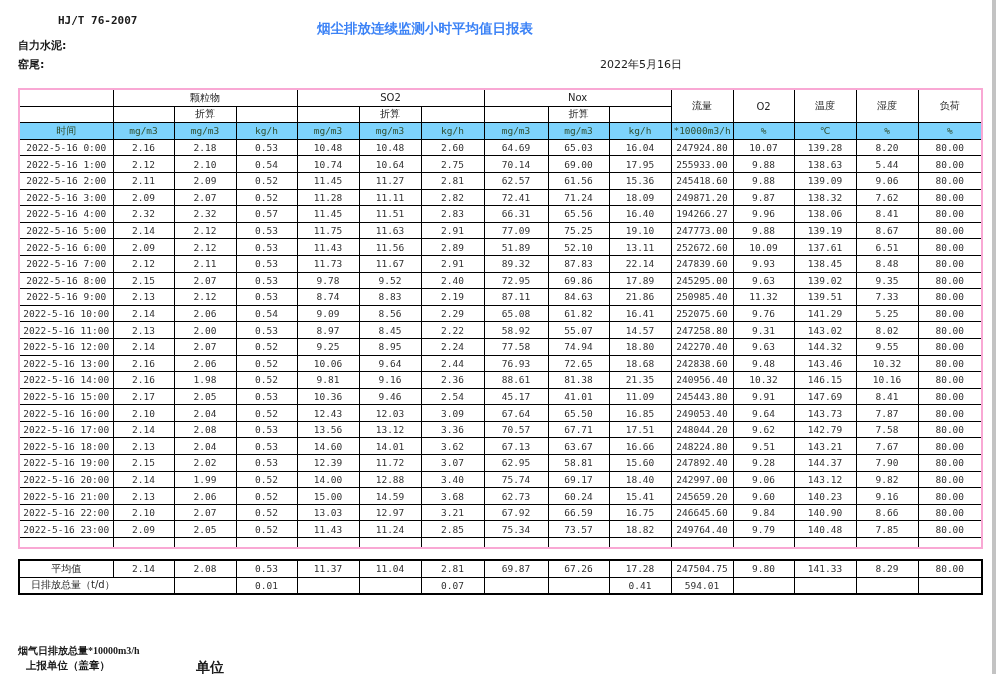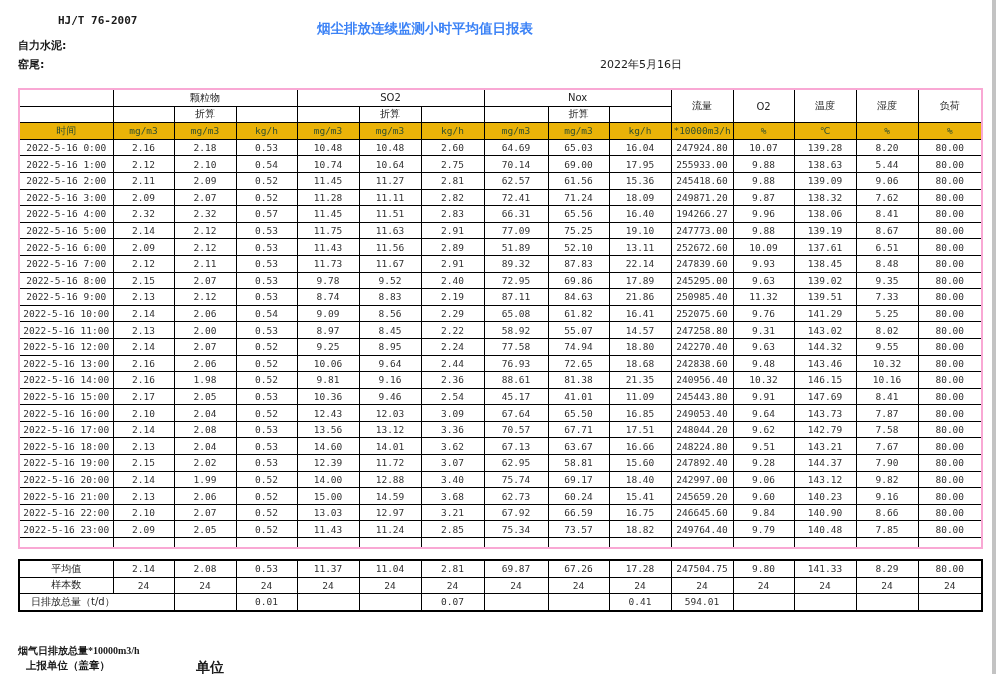--- a/index.html
+++ b/index.html
@@ -16,21 +16,21 @@
 
   table{border-collapse:collapse;table-layout:fixed;width:963px;}
   table.rpt{position:absolute;left:18px;top:88px;border:2px solid #f9a8d4;}
   table.sum{position:absolute;left:18px;top:559px;border:2px solid #000;}
   td{
     border:1px solid #000;height:15.6px;padding:0 1px;overflow:hidden;white-space:nowrap;
     text-align:center;vertical-align:middle;font-size:9.5px;
     font-family:"DejaVu Sans Mono","DejaVu Sans",monospace;color:#303030;
   }
   tr.h1 td, tr.h2 td{font-family:"DejaVu Sans",sans-serif;font-size:10px;color:#1f1f1f;}
-  tr.h3 td{background:#eab308;font-size:9.5px;color:#2f4f2f;}
+  tr.h3 td{background:#7dd3fc;font-size:9.5px;color:#2f4f2f;}
   tr.h3 td.timehead{font-family:"DejaVu Sans",sans-serif;font-size:10px;}
   tr.spacer td{height:9px;}
   td.lbl{font-family:"DejaVu Sans",sans-serif;font-size:10px;color:#1f1f1f;}
   td.dtl{text-align:left;padding-left:11px;}
   .foot1{position:absolute;left:18px;top:644px;font-size:10px;font-weight:bold;color:#1a1a1a;font-family:Liberation Serif, serif;}
   .foot2{position:absolute;left:18px;top:659px;font-size:10.5px;font-weight:bold;color:#1a1a1a;margin-left:8px;}
   .foot3{position:absolute;left:196px;top:659px;font-size:14px;font-weight:bold;color:#1a1a1a;}
 </style>
 </head>
 <body>
@@ -562,37 +562,20 @@
         <td>69.87</td>
         <td>67.26</td>
         <td>17.28</td>
         <td>247504.75</td>
         <td>9.80</td>
         <td>141.33</td>
         <td>8.29</td>
         <td>80.00</td>
       </tr>
       <tr>
-        <td class="lbl">样本数</td>
-        <td>24</td>
-        <td>24</td>
-        <td>24</td>
-        <td>24</td>
-        <td>24</td>
-        <td>24</td>
-        <td>24</td>
-        <td>24</td>
-        <td>24</td>
-        <td>24</td>
-        <td>24</td>
-        <td>24</td>
-        <td>24</td>
-        <td>24</td>
-      </tr>
-      <tr>
         <td class="lbl dtl" colspan="2">日排放总量（t/d）</td>
         <td></td>
         <td>0.01</td>
         <td></td>
         <td></td>
         <td>0.07</td>
         <td></td>
         <td></td>
         <td>0.41</td>
         <td>594.01</td>

